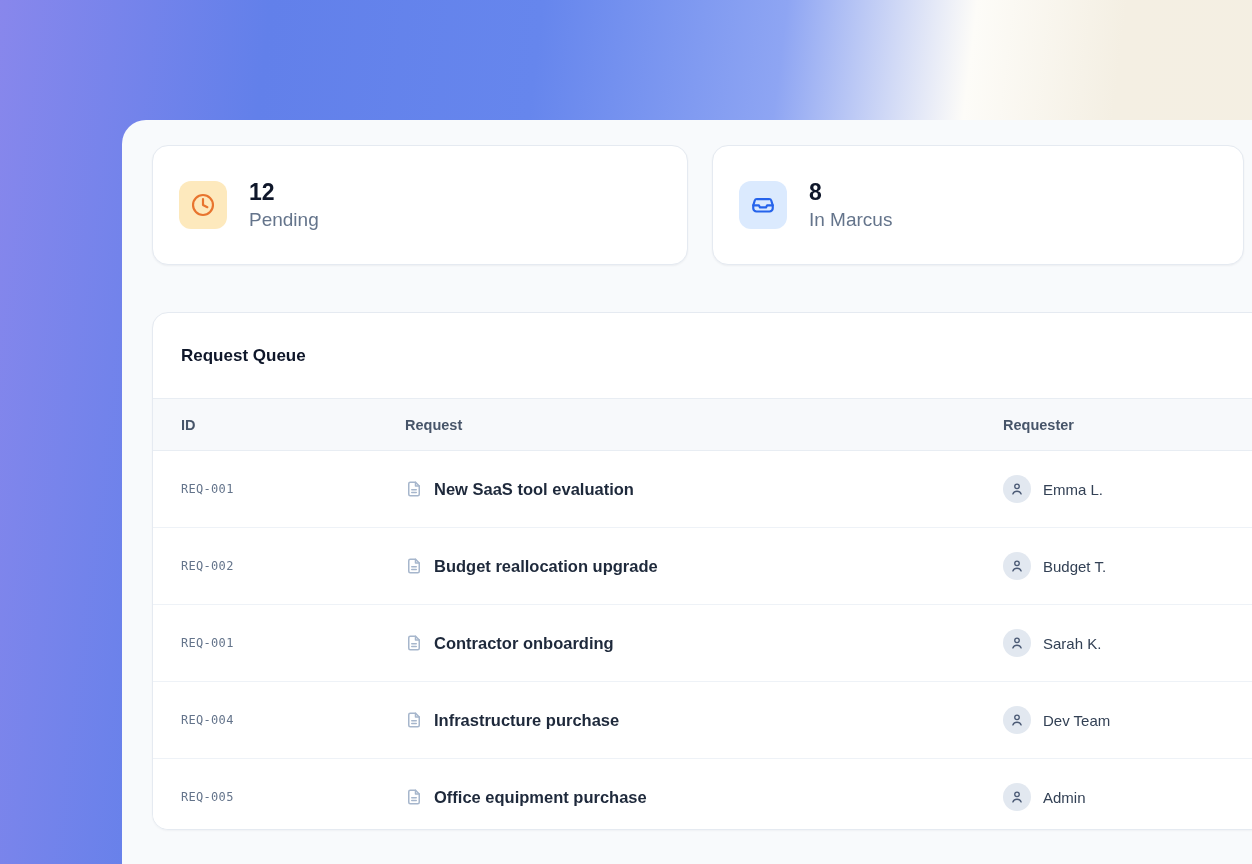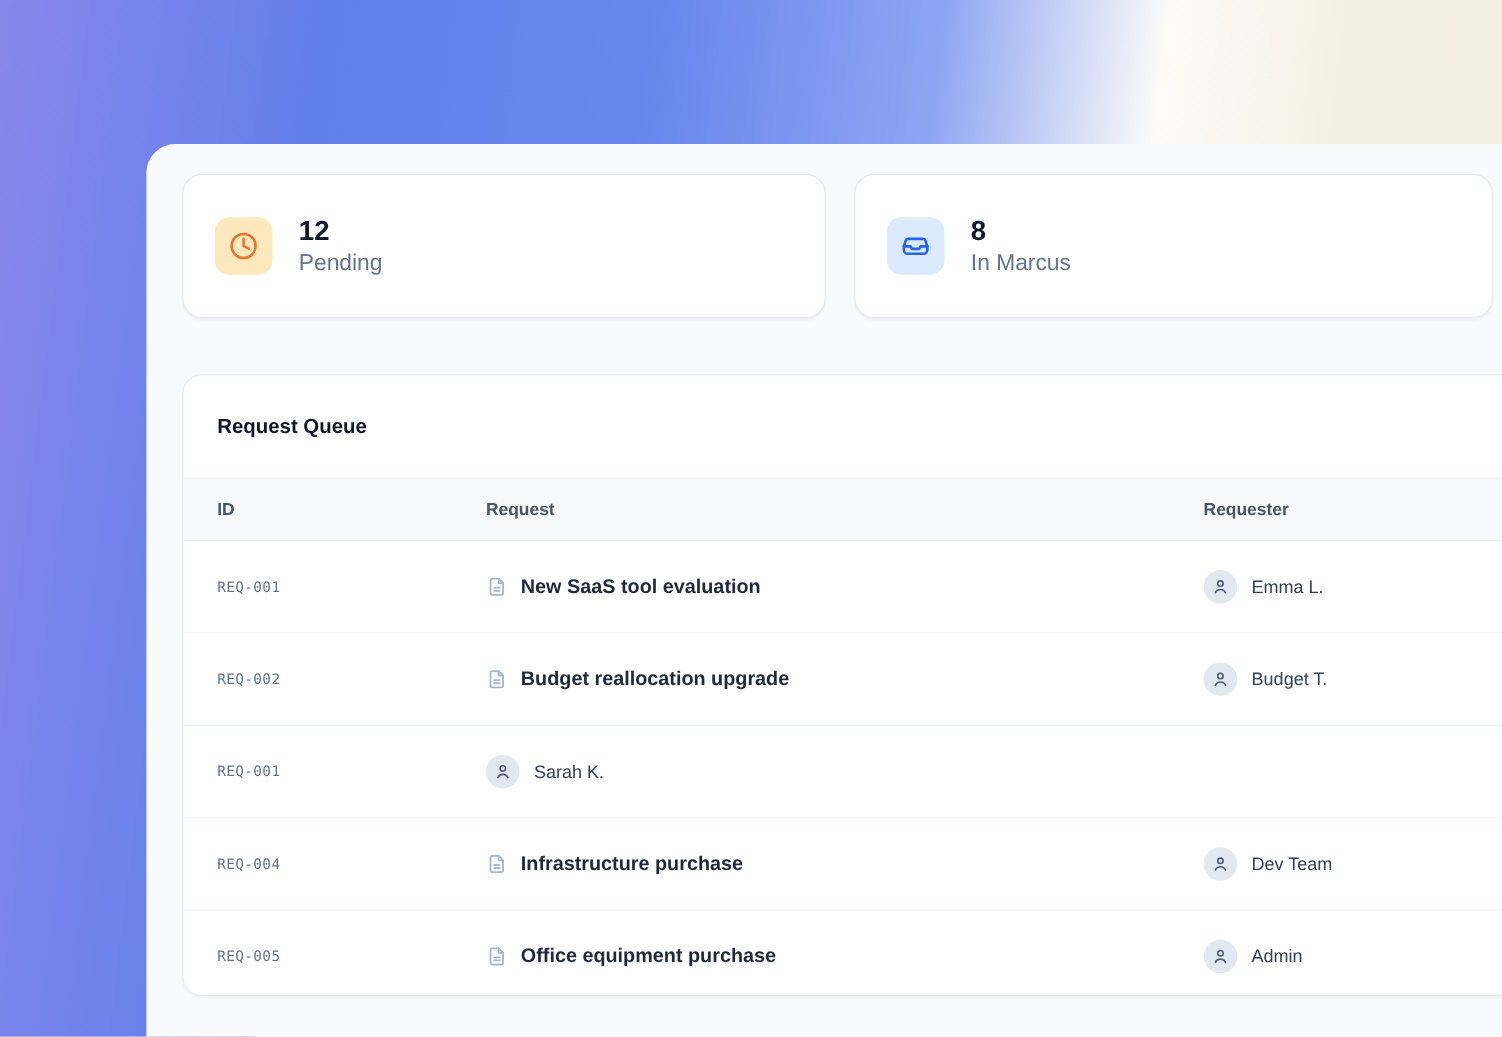--- a/index.html
+++ b/index.html
@@ -203,20 +203,31 @@
                   <circle cx="12" cy="8" r="3.4"></circle>
                   <path d="M5.8 19.5a6.6 6.2 0 0 1 12.4 0"></path>
                 </svg>
               </span>
               <span>Budget T.</span>
             </div>
           </div>
 
           <div class="trow grid-cols">
             <div class="cell-id">REQ-001</div>
+            <div class="cell-req">
+              <span class="doc-ic">
+                <svg width="18" height="18" viewBox="0 0 24 24" fill="none" stroke="currentColor" stroke-width="2" stroke-linecap="round" stroke-linejoin="round">
+                  <path d="M14 3H7a2 2 0 0 0-2 2v14a2 2 0 0 0 2 2h10a2 2 0 0 0 2-2V8Z"></path>
+                  <path d="M14 3v5h5"></path>
+                  <path d="M9 13h6"></path>
+                  <path d="M9 16.5h6"></path>
+                </svg>
+              </span>
+              <span>Contractor onboarding</span>
+            </div>
             <div class="cell-who">
               <span class="avatar">
                 <svg width="16" height="16" viewBox="0 0 24 24" fill="none" stroke="currentColor" stroke-width="2" stroke-linecap="round" stroke-linejoin="round">
                   <circle cx="12" cy="8" r="3.4"></circle>
                   <path d="M5.8 19.5a6.6 6.2 0 0 1 12.4 0"></path>
                 </svg>
               </span>
               <span>Sarah K.</span>
             </div>
           </div>

